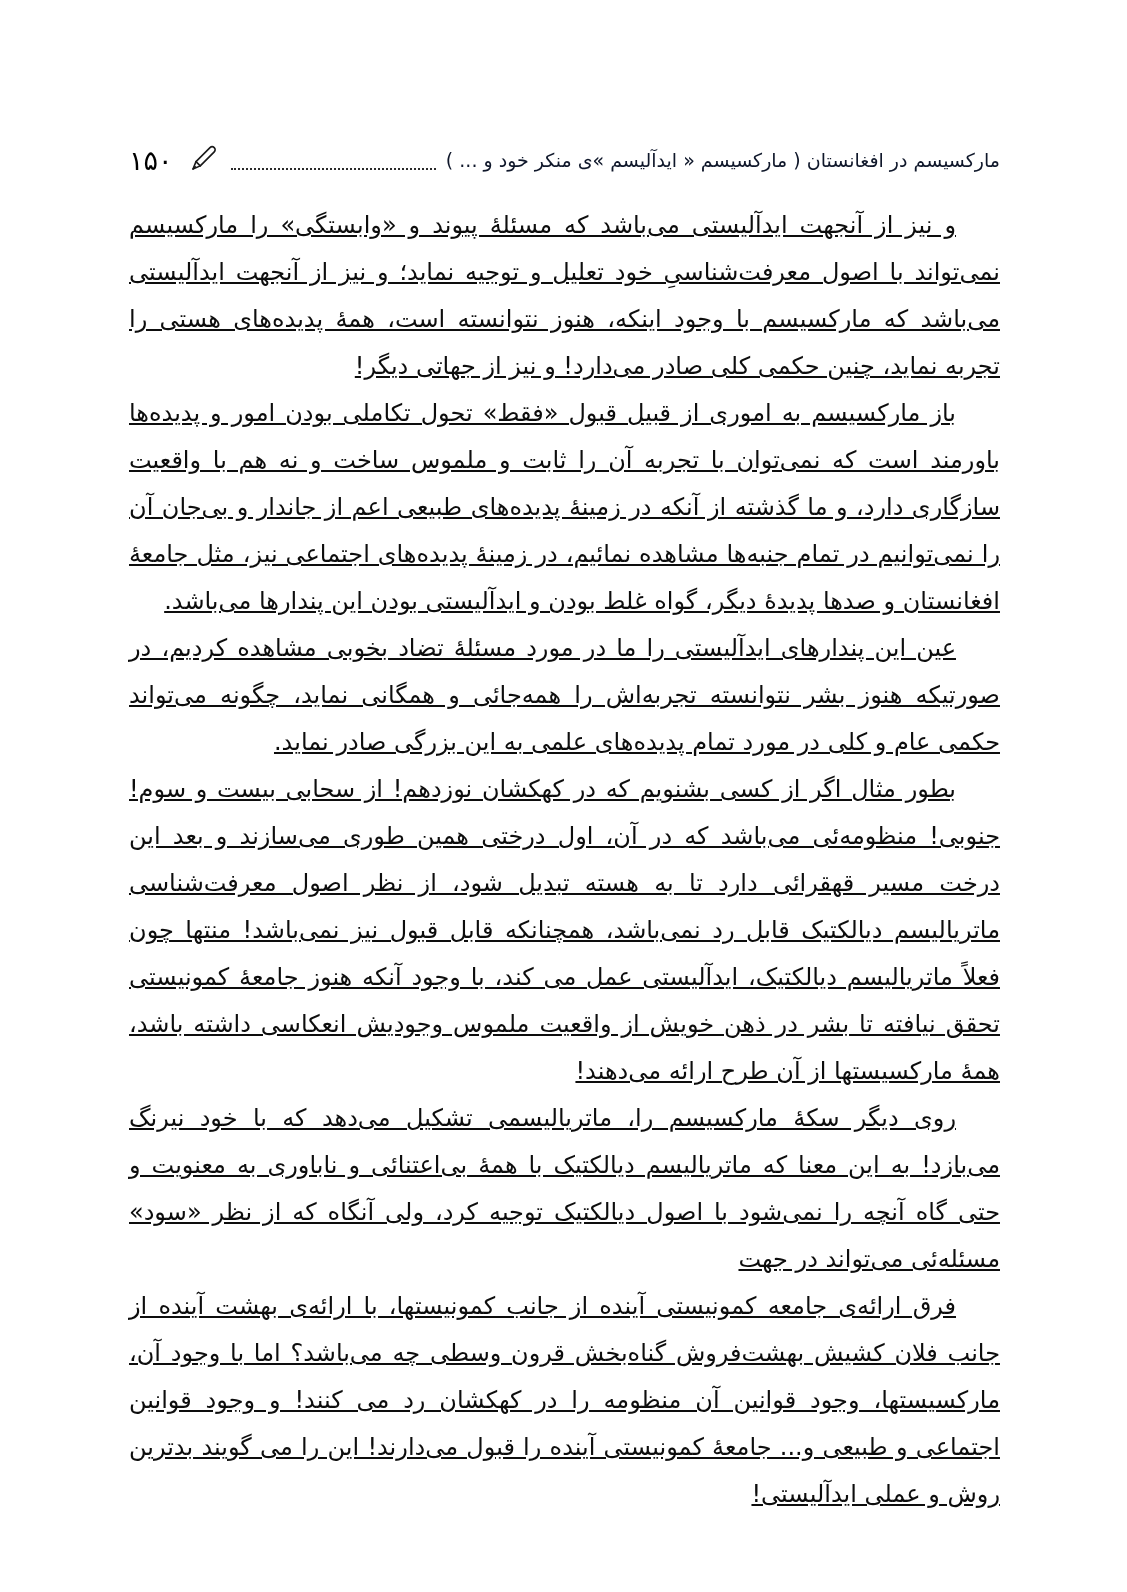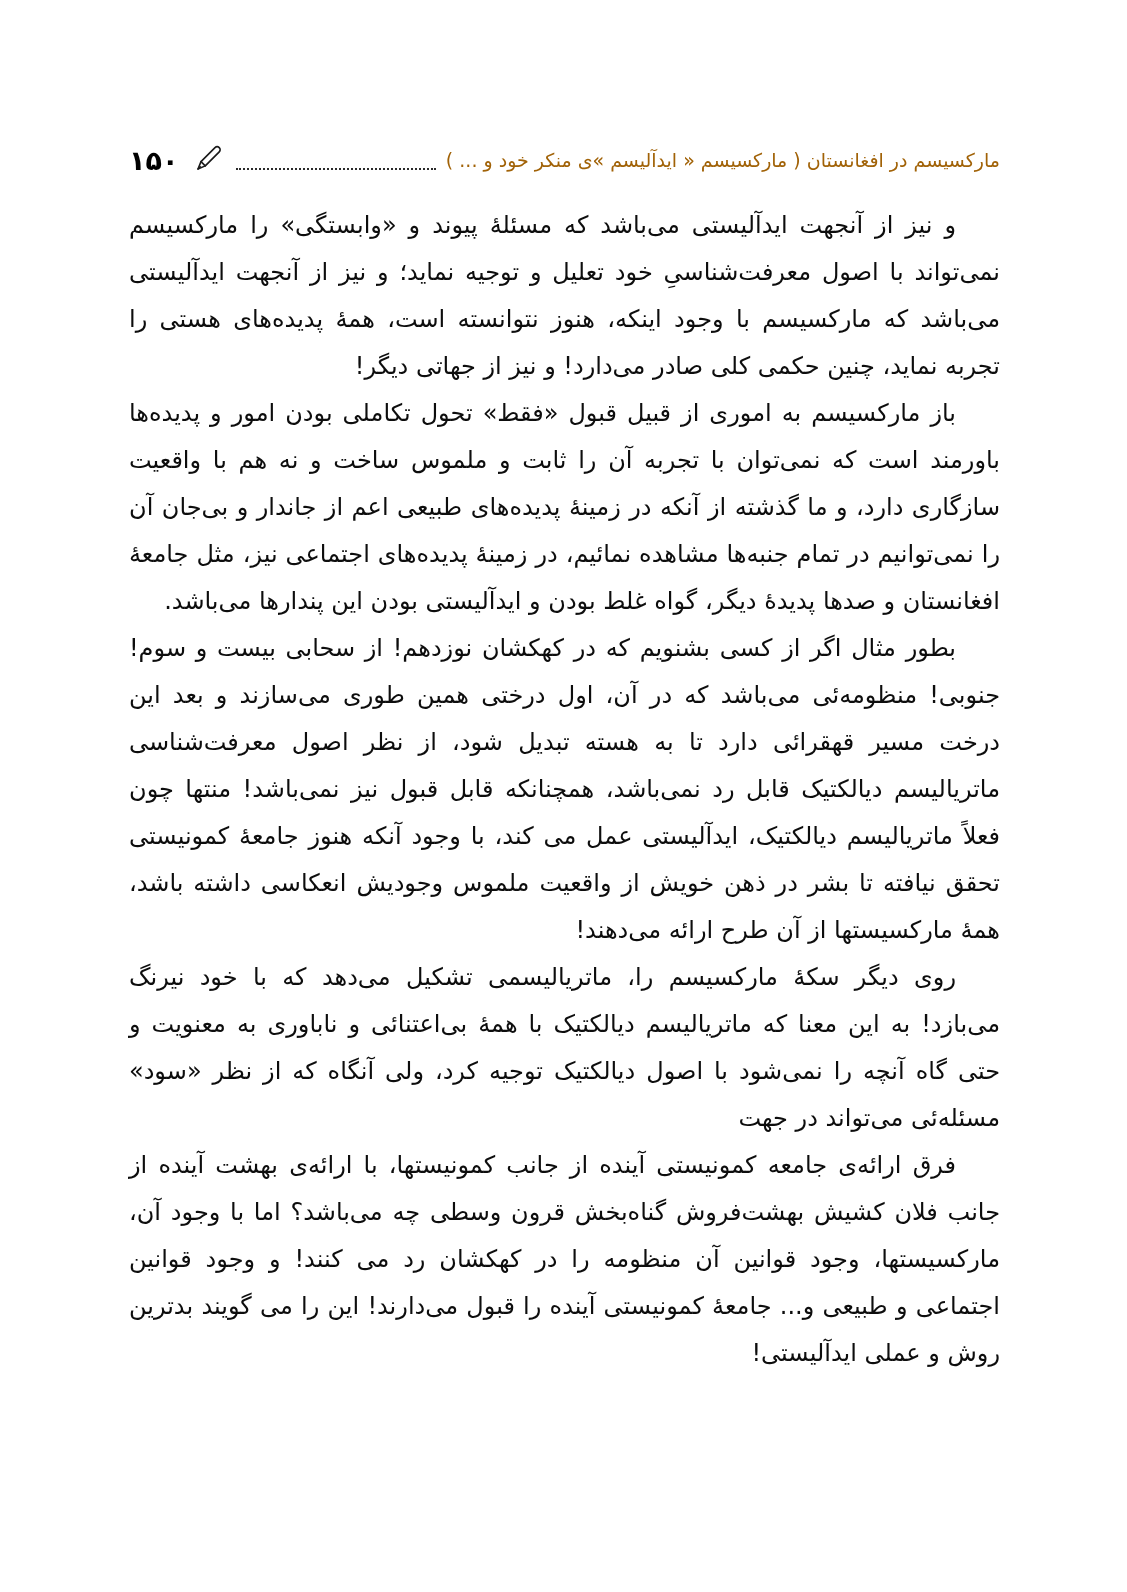--- a/index.html
+++ b/index.html
@@ -17,21 +17,21 @@
   }
   .header {
     display: flex;
     align-items: center;
     height: 44px;
   }
   .header .title {
     font-size: 19px;
     white-space: nowrap;
     letter-spacing: 0.5px;
-    color: #a16207;
+    color: #0f172a;
   }
   .header .leader {
     flex: 1 1 auto;
     height: 0;
     border-bottom: 2px dotted #2b2b2b;
     margin: 0 10px;
     position: relative;
     top: 9px;
     min-width: 40px;
   }
@@ -41,31 +41,32 @@
     display: inline-flex;
     align-items: center;
     justify-content: center;
     flex: 0 0 auto;
     position: relative;
     top: -2px;
   }
   .header .pen svg { width: 30px; height: 30px; }
   .header .pagenum {
     font-size: 27px;
-    font-weight: bold;
+    font-weight: normal;
     letter-spacing: 2px;
     margin-right: 14px;
     flex: 0 0 auto;
     color: #000;
   }
   .bodytext {
     margin-top: 20px;
     font-size: 24px;
     line-height: 47px;
     text-align: justify;
+    text-decoration: underline;
   }
   .para {
     text-indent: 44px; 
   }
 </style>
 </head>
 <body>
 
 <div class="page">
 
@@ -78,18 +79,19 @@
         <path d="M5.6 14.9 L9.0 18.3"></path>
         <path d="M3.2 20.8 L5.0 19.0"></path>
       </svg>
     </span>
     <span class="pagenum">۱۵۰</span>
   </header>
 
   <main class="bodytext">
     <p class="para">و نیز از آنجهت ایدآلیستی می‌باشد که مسئلهٔ پیوند و «وابستگی» را مارکسیسم نمی‌تواند با اصول معرفت‌شناسیِ خود تعلیل و توجیه نماید؛ و نیز از آنجهت ایدآلیستی می‌باشد که مارکسیسم با وجود اینکه، هنوز نتوانسته است، همهٔ پدیده‌های هستی را تجربه نماید، چنین حکمی کلی صادر می‌دارد! و نیز از جهاتی دیگر!</p>
     <p class="para">باز مارکسیسم به اموری از قبیل قبول «فقط» تحول تکاملی بودن امور و پدیده‌ها باورمند است که نمی‌توان با تجربه آن را ثابت و ملموس ساخت و نه هم با واقعیت سازگاری دارد، و ما گذشته از آنکه در زمینهٔ پدیده‌های طبیعی اعم از جاندار و بی‌جان آن را نمی‌توانیم در تمام جنبه‌ها مشاهده نمائیم، در زمینهٔ پدیده‌های اجتماعی نیز، مثل جامعهٔ افغانستان و صدها پدیدهٔ دیگر، گواه غلط بودن و ایدآلیستی بودن این پندارها می‌باشد.</p>
+    <p class="para">عین این پندارهای ایدآلیستی را ما در مورد مسئلهٔ تضاد بخوبی مشاهده کردیم، در صورتیکه هنوز بشر نتوانسته تجربه‌اش را همه‌جائی و همگانی نماید، چگونه می‌تواند حکمی عام و کلی در مورد تمام پدیده‌های علمی به این بزرگی صادر نماید.</p>
     <p class="para">بطور مثال اگر از کسی بشنویم که در کهکشان نوزدهم! از سحابی بیست و سوم! جنوبی! منظومه‌ئی می‌باشد که در آن، اول درختی همین طوری می‌سازند و بعد این درخت مسیر قهقرائی دارد تا به هسته تبدیل شود، از نظر اصول معرفت‌شناسی ماتریالیسم دیالکتیک قابل رد نمی‌باشد، همچنانکه قابل قبول نیز نمی‌باشد! منتها چون فعلاً ماتریالیسم دیالکتیک، ایدآلیستی عمل می کند، با وجود آنکه هنوز جامعهٔ کمونیستی تحقق نیافته تا بشر در ذهن خویش از واقعیت ملموس وجودیش انعکاسی داشته باشد، همهٔ مارکسیستها از آن طرح ارائه می‌دهند!</p>
     <p class="para">روی دیگر سکهٔ مارکسیسم را، ماتریالیسمی تشکیل می‌دهد که با خود نیرنگ می‌بازد! به این معنا که ماتریالیسم دیالکتیک با همهٔ بی‌اعتنائی و ناباوری به معنویت و حتی گاه آنچه را نمی‌شود با اصول دیالکتیک توجیه کرد، ولی آنگاه که از نظر «سود» مسئله‌ئی می‌تواند در جهت</p>
     <p class="para">فرق ارائه‌ی جامعه کمونیستی آینده از جانب کمونیستها، با ارائه‌ی بهشت آینده از جانب فلان کشیش بهشت‌فروش گناه‌بخش قرون وسطی چه می‌باشد؟ اما با وجود آن، مارکسیستها، وجود قوانین آن منظومه را در کهکشان رد می کنند! و وجود قوانین اجتماعی و طبیعی و... جامعهٔ کمونیستی آینده را قبول می‌دارند! این را می گویند بدترین روش و عملی ایدآلیستی!</p>
   </main>
 
 </div>
 
 </body></html>

